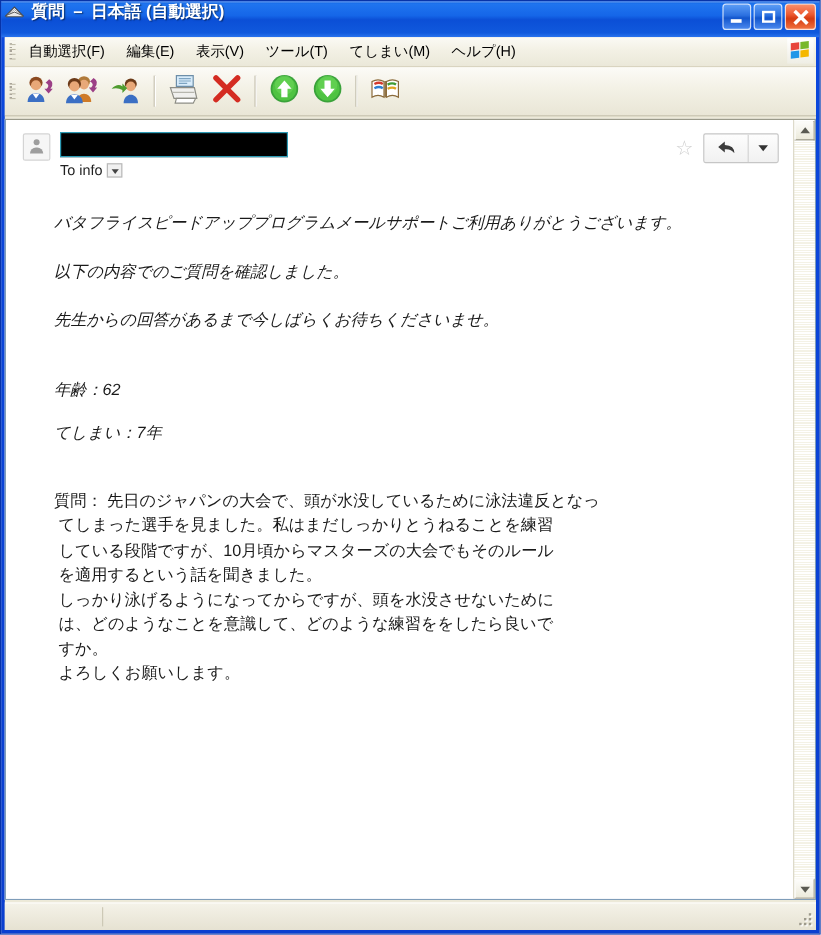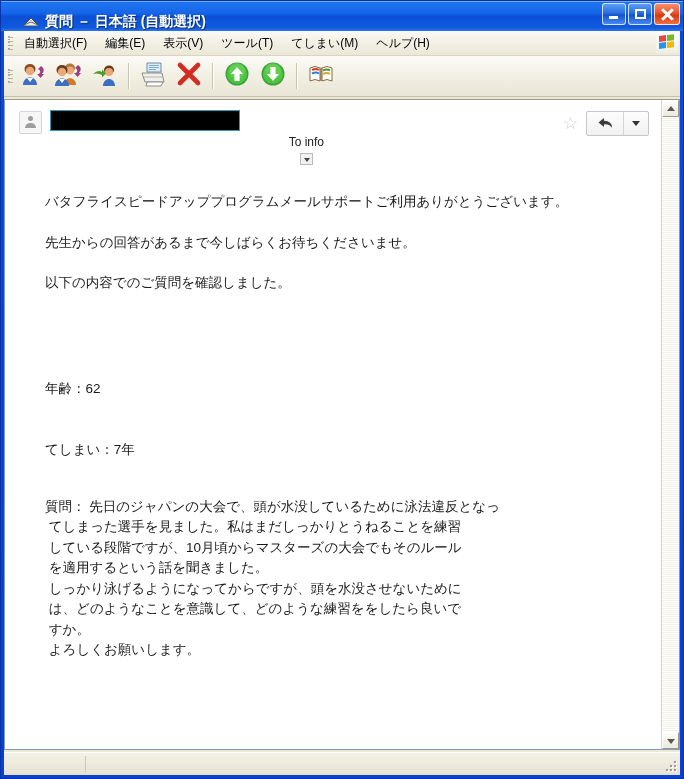--- a/index.html
+++ b/index.html
@@ -31,22 +31,22 @@
     height: 30px;
     box-sizing: border-box;
     background: linear-gradient(180deg,
         #0a5fe0 0%,
         #1f74ef 8%,
         #1566e8 40%,
         #0b4fd6 52%,
         #1059dd 88%,
         #2a74ee 100%);
     display: flex;
-    align-items: flex-end;
-    padding-left: 21px;
+    align-items: flex-start;
+    padding-left: 2px;
     overflow: hidden;
   }
   .titlebar::after {
     content: "";
     position: absolute;
     left: 0; right: 0; top: 0;
     height: 1px;
     background: rgba(255,255,255,0.45);
   }
   .tb-icon {
@@ -276,21 +276,20 @@
     box-sizing: border-box;
   }
   .toline {
     margin-top: 4px;
     font-size: 12px;
     color: #222;
     display: flex;
     align-items: center;
     gap: 4px;
     font-family: "Liberation Sans", sans-serif;
-    flex-direction: column;
   }
   .caret-btn {
     width: 13px;
     height: 12px;
     border: 1px solid #b9b9b9;
     background: #f1f1f1;
     position: relative;
     box-sizing: border-box;
     display: inline-block;
     cursor: pointer;
@@ -350,22 +349,23 @@
   .msg-body {
     padding: 26px 14px 10px 40px;
     font-family: "Liberation Sans", "DejaVu Sans", sans-serif;
     font-size: 13.5px;
     color: #1a1a1a;
     line-height: 1.0;
   }
   .para {
     margin: 0 0 27px 0;
     white-space: pre-wrap;
-  }
-  .para.tight { margin-bottom: 23px; margin-top: 48px; }
+    font-style: italic;
+  }
+  .para.tight { margin-bottom: 23px; }
   .block {
     margin: 0 0 27px 0;
     white-space: pre-wrap;
     line-height: 1.52;
   }
   .block.last { margin-bottom: 16px; }
   .spacer-lg { height: 17px; }
 
   
   .vscroll {
@@ -609,22 +609,22 @@
                   <path d="M6 1 L0.5 5.5 L6 10 L6 7.4 q5-0.6 8 3.4 q0.2-6.6 -8 -7 Z" fill="#3c3c3c"></path>
                 </svg>
               </span>
               <span class="reply-caret"></span>
             </span>
           </div>
         </div>
 
         <div class="msg-body">
           <p class="para">バタフライスピードアッププログラムメールサポートご利用ありがとうございます。</p>
+          <p class="para">以下の内容でのご質問を確認しました。</p>
           <p class="para">先生からの回答があるまで今しばらくお待ちくださいませ。</p>
-          <p class="para">以下の内容でのご質問を確認しました。</p>
           <div class="spacer-lg"></div>
           <p class="para tight">年齢：62</p>
           <p class="para tight">てしまい：7年</p>
           <div class="spacer-lg"></div>
           <div class="block last">質問： 先日のジャパンの大会で、頭が水没しているために泳法違反となっ
  てしまった選手を見ました。私はまだしっかりとうねることを練習
  している段階ですが、10月頃からマスターズの大会でもそのルール
  を適用するという話を聞きました。
  しっかり泳げるようになってからですが、頭を水没させないために
  は、どのようなことを意識して、どのような練習ををしたら良いで

